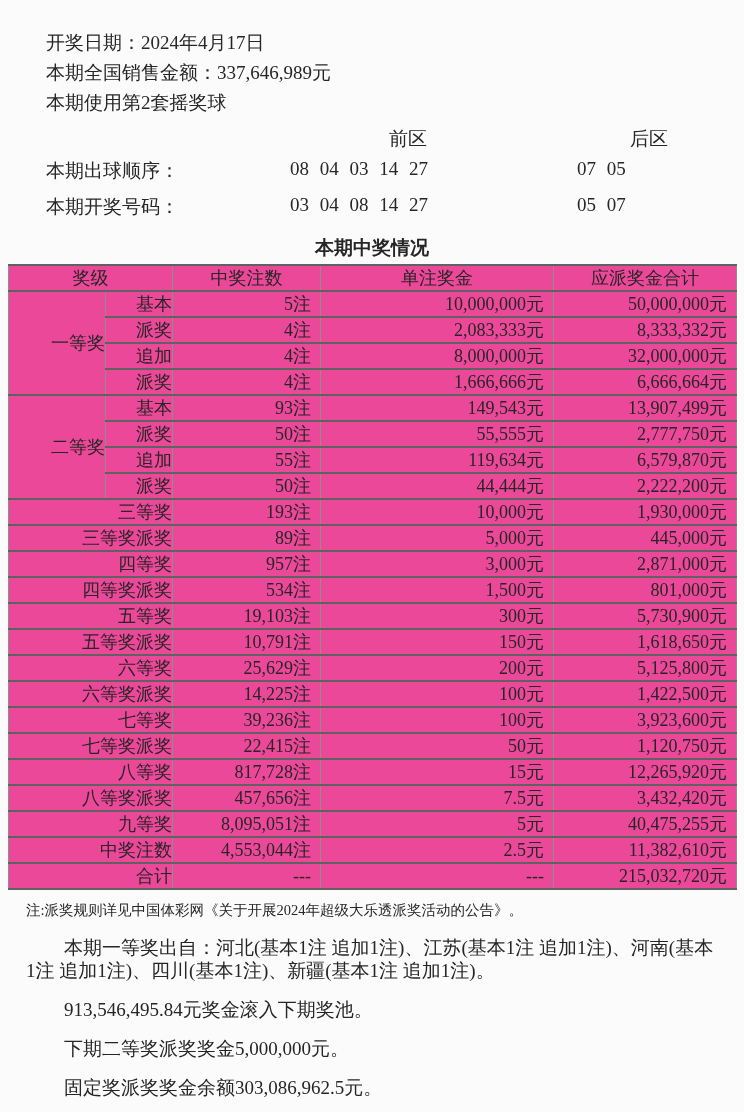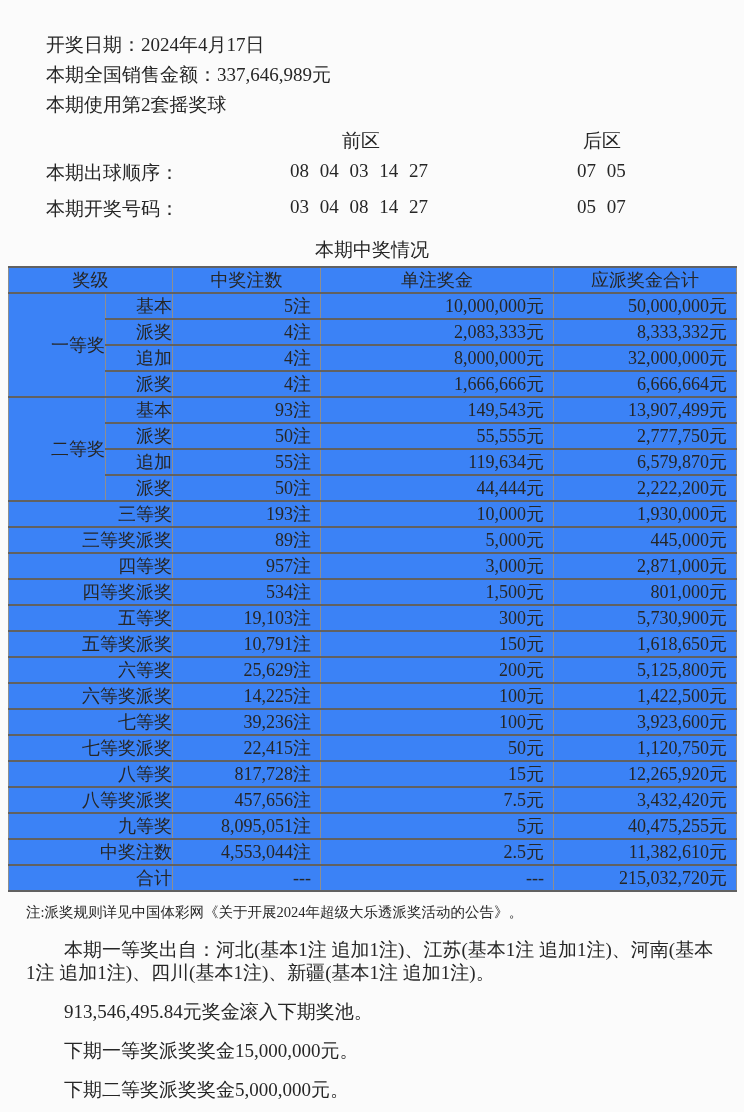--- a/index.html
+++ b/index.html
@@ -3,38 +3,38 @@
 <meta charset="utf-8">
 <style>
   * { box-sizing: border-box; }
   html, body { margin: 0; padding: 0; }
   body {
     width: 744px; height: 1112px; overflow: hidden;
     background: #fbfbfb;
     color: #262626;
     font-family: "Liberation Serif", "DejaVu Serif", serif;
   }
-  .top-block { padding: 6px 0 0 46px; margin-top: 24px; }
+  .top-block { padding: 28px 0 0 46px; }
   .top-line { font-size: 19px; line-height: 30px; white-space: pre; }
 
-  .zone-header { position: relative; height: 26px; margin-top: 8px; font-size: 19px; }
+  .zone-header { position: relative; height: 26px; margin-top: 8px; font-size: 19px; margin-left: 47px; }
   .zone-front { position: absolute; left: 342px; top: 0; }
   .zone-back  { position: absolute; left: 583px; top: 0; }
 
   .num-row { position: relative; height: 30px; margin-top: 6px; font-size: 19px; }
   .num-row .row-label { position: absolute; left: 46px; top: 0; }
   .num-row .front-nums { position: absolute; left: 290px; top: 0; word-spacing: 6px; }
   .num-row .back-nums  { position: absolute; left: 577px; top: 0; word-spacing: 6px; }
 
-  .table-title { margin-top: 10px; height: 28px; line-height: 28px; text-align: center; font-size: 19px; }
+  .table-title { margin-top: 10px; height: 28px; line-height: 28px; text-align: center; font-size: 19px; font-weight: bold; }
 
   table.prize-table {
     border-collapse: collapse; table-layout: fixed;
     width: 728px; margin: 2px 0 0 8px;
-    background: #3b82f6;
+    background: #ec4899;
   }
   .prize-table col.c1 { width: 97px; }
   .prize-table col.c2 { width: 67px; }
   .prize-table col.c3 { width: 148px; }
   .prize-table col.c4 { width: 233px; }
   .prize-table col.c5 { width: 183px; }
   .prize-table th, .prize-table td {
     border-left: 1px solid #8e8e8e; border-right: 1px solid #8e8e8e;
     border-top: 2px solid #616161; border-bottom: 2px solid #616161;
     height: 23px; padding: 0;
@@ -237,19 +237,18 @@
           <td class="cell-num">---</td>
           <td class="cell-num">215,032,720元</td>
         </tr>
       </tbody>
   </table>
 
   <div class="notes">
     <p class="note-small">注:派奖规则详见中国体彩网《关于开展2024年超级大乐透派奖活动的公告》。</p>
     <p class="note-indent">本期一等奖出自：河北(基本1注 追加1注)、江苏(基本1注 追加1注)、河南(基本1注 追加1注)、四川(基本1注)、新疆(基本1注 追加1注)。</p>
     <p class="note-indent">913,546,495.84元奖金滚入下期奖池。</p>
-    <p class="note-indent">下期一等奖派奖奖金15,000,000元。</p>
     <p class="note-indent">下期二等奖派奖奖金5,000,000元。</p>
     <p class="note-indent">固定奖派奖奖金余额303,086,962.5元。</p>
 
   </div>
 
 </div>
 
 </body></html>

